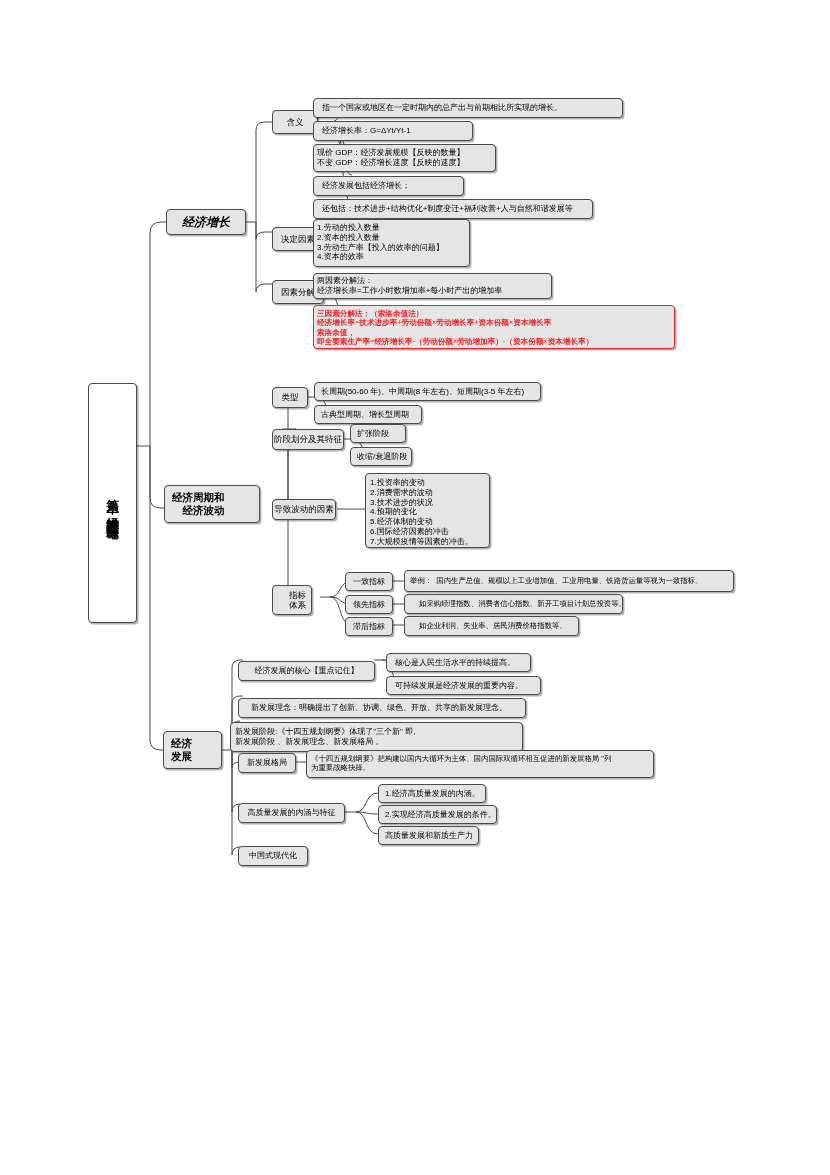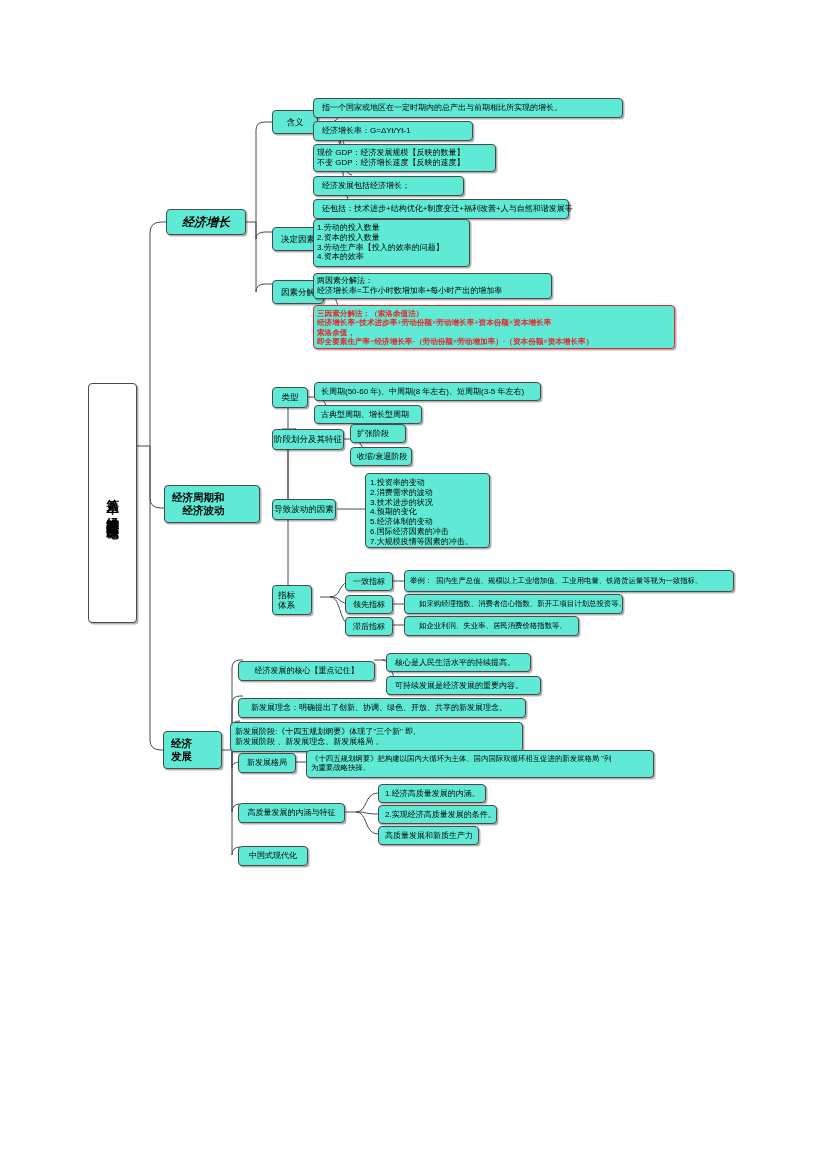--- a/index.html
+++ b/index.html
@@ -5,21 +5,21 @@
   html,body{margin:0;padding:0;}
   body{
     width:830px;height:1175px;background:#ffffff;
     font-family:"Liberation Sans","DejaVu Sans",sans-serif;
     position:relative;overflow:hidden;
   }
   #canvas{position:absolute;left:0;top:0;width:830px;height:1175px;}
   svg.links{position:absolute;left:0;top:0;width:830px;height:1175px;pointer-events:none;}
   .node{
     position:absolute;box-sizing:border-box;
-    border:1px solid #4a4a4a;border-radius:4px;background:#5eead4;
+    border:1px solid #4a4a4a;border-radius:4px;background:#e5e5e5;
     box-shadow:1.5px 1.5px 0 rgba(0,0,0,0.30);
     display:flex;align-items:center;
     padding:2px 5px;
     white-space:pre;
     line-height:1.22;
     color:#000;
   }
   .node.center{justify-content:center;text-align:right;}
   .root{
     position:absolute;box-sizing:border-box;
@@ -138,21 +138,21 @@
   <div class="node lvl3" style="left:313px;top:121px;width:160px;height:20px;padding-left:8px;">
     <span>经济增长率：G=ΔYt/Yt-1</span>
   </div>
   <div class="node lvl3" style="left:313px;top:144px;width:183px;height:28px;padding-left:3px;">
     <span class="stack">现价 GDP：经济发展规模【反映的数量】
 不变 GDP：经济增长速度【反映的速度】</span>
   </div>
   <div class="node lvl3" style="left:313px;top:176px;width:151px;height:20px;padding-left:8px;">
     <span>经济发展包括经济增长；</span>
   </div>
-  <div class="node lvl3" style="left:313px;top:199px;width:256px;height:20px;padding-left:8px;">
+  <div class="node lvl3" style="left:313px;top:199px;width:280px;height:20px;padding-left:8px;">
     <span>还包括：技术进步+结构优化+制度变迁+福利改善+人与自然和谐发展等</span>
   </div>
 
   <div class="node center lvl2" style="left:272px;top:227px;width:52px;height:24px;">
     <span>决定因素</span>
   </div>
   <div class="node lvl3" style="left:313px;top:219px;width:157px;height:48px;padding-left:3px;align-items:flex-start;padding-top:3px;">
     <span class="stack">1.劳动的投入数量
 2.资本的投入数量
 3.劳动生产率【投入的效率的问题】
@@ -205,21 +205,21 @@
     <span class="stack">1.投资率的变动
 2.消费需求的波动
 3.技术进步的状况
 4.预期的变化
 5.经济体制的变动
 6.国际经济因素的冲击
 7.大规模疫情等因素的冲击。</span>
   </div>
 
   <div class="node center lvl2" style="left:272px;top:585px;width:40px;height:30px;text-align:center;">
-    <span class="stack" style="width:100%;text-align:left;font-family:Liberation Serif, serif;">指标
+    <span class="stack" style="width:100%;text-align:right;font-family:Liberation Serif, serif;">指标
 体系</span>
   </div>
 
   <div class="node center lvl3" style="left:345px;top:572px;width:48px;height:19px;">
     <span>一致指标</span>
   </div>
   <div class="node lvl3s" style="left:404px;top:570px;width:330px;height:22px;padding-left:5px;">
     <span>举例：  国内生产总值、规模以上工业增加值、工业用电量、铁路货运量等视为一致指标。</span>
   </div>
 

